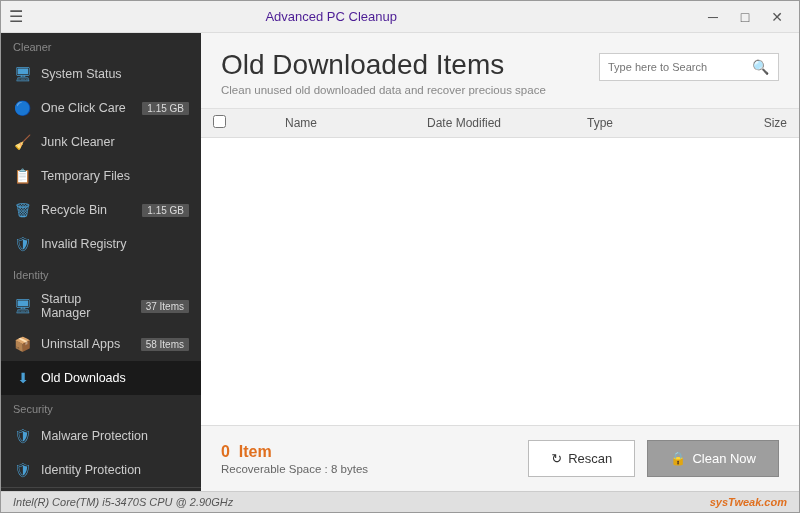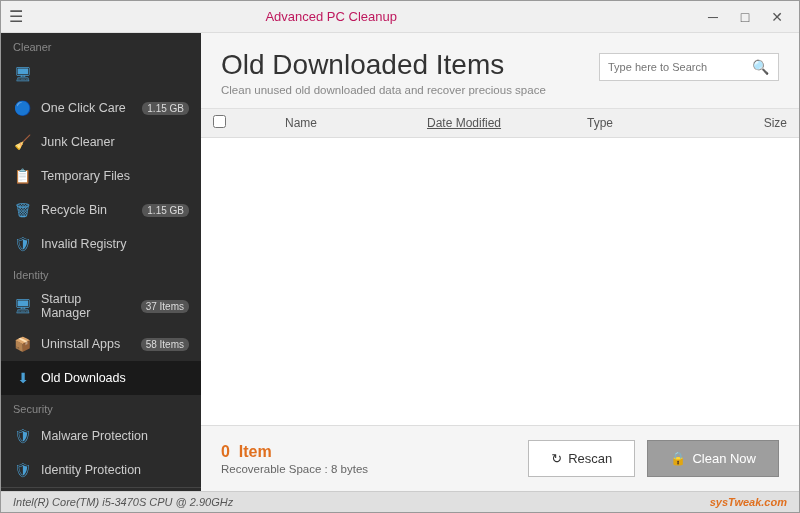--- a/index.html
+++ b/index.html
@@ -37,21 +37,21 @@
       align-items: center;
       gap: 8px;
     }
     .hamburger-icon {
       font-size: 16px;
       color: #555;
       cursor: pointer;
     }
     .title-bar-title {
       font-size: 13px;
-      color: #be185d;
+      color: #4c1d95;
       flex: 1;
       text-align: center;
       margin-right: 60px;
     }
     .title-bar-controls {
       display: flex;
       gap: 4px;
     }
     .title-bar-btn {
       width: 28px;
@@ -112,21 +112,21 @@
     .sidebar-item-text {
       flex: 1;
       font-size: 12.5px;
     }
 
     .sidebar-badge {
       background: #555;
       color: #ddd;
       font-size: 10px;
       padding: 1px 5px;
-      border-radius: 6px;
+      border-radius: 1px;
     }
 
     
     .icon-monitor { color: #4a9fd4; font-size: 14px; }
     .icon-one-click { color: #4a9fd4; font-size: 14px; }
     .icon-junk { color: #e8a830; font-size: 14px; }
     .icon-temp { color: #e8a830; font-size: 14px; }
     .icon-recycle { color: #4a9fd4; font-size: 14px; }
     .icon-registry { color: #4a9fd4; font-size: 14px; }
     .icon-startup { color: #4a9fd4; font-size: 14px; }
@@ -211,21 +211,21 @@
       border-bottom: 1px solid #ddd;
       padding: 6px 12px;
       font-size: 12px;
       color: #555;
       position: sticky;
       top: 0;
     }
 
     .col-check { width: 28px; flex-shrink: 0; }
     .col-name { flex: 1; margin-left: 44px; }
-    .col-date { width: 160px; flex-shrink: 0; text-decoration: underline; }
+    .col-date { width: 160px; flex-shrink: 0; }
     .col-type { width: 120px; flex-shrink: 0; }
     .col-size { width: 80px; flex-shrink: 0; text-align: right; }
 
     .table-header .col-check input[type=checkbox] {
       cursor: pointer;
     }
 
     .table-empty {
       flex: 1;
       background: white;
@@ -322,20 +322,21 @@
   </div>
 
   <div class="main-content">
 
     <div class="sidebar">
 
       <div class="sidebar-section-label">Cleaner</div>
 
       <div class="sidebar-item">
         <span class="sidebar-item-icon icon-monitor">🖥</span>
+        <span class="sidebar-item-text">System Status</span>
       </div>
 
       <div class="sidebar-item">
         <span class="sidebar-item-icon icon-one-click">🔵</span>
         <span class="sidebar-item-text">One Click Care</span>
         <span class="sidebar-badge">1.15 GB</span>
       </div>
 
       <div class="sidebar-item">
         <span class="sidebar-item-icon icon-junk">🧹</span>

